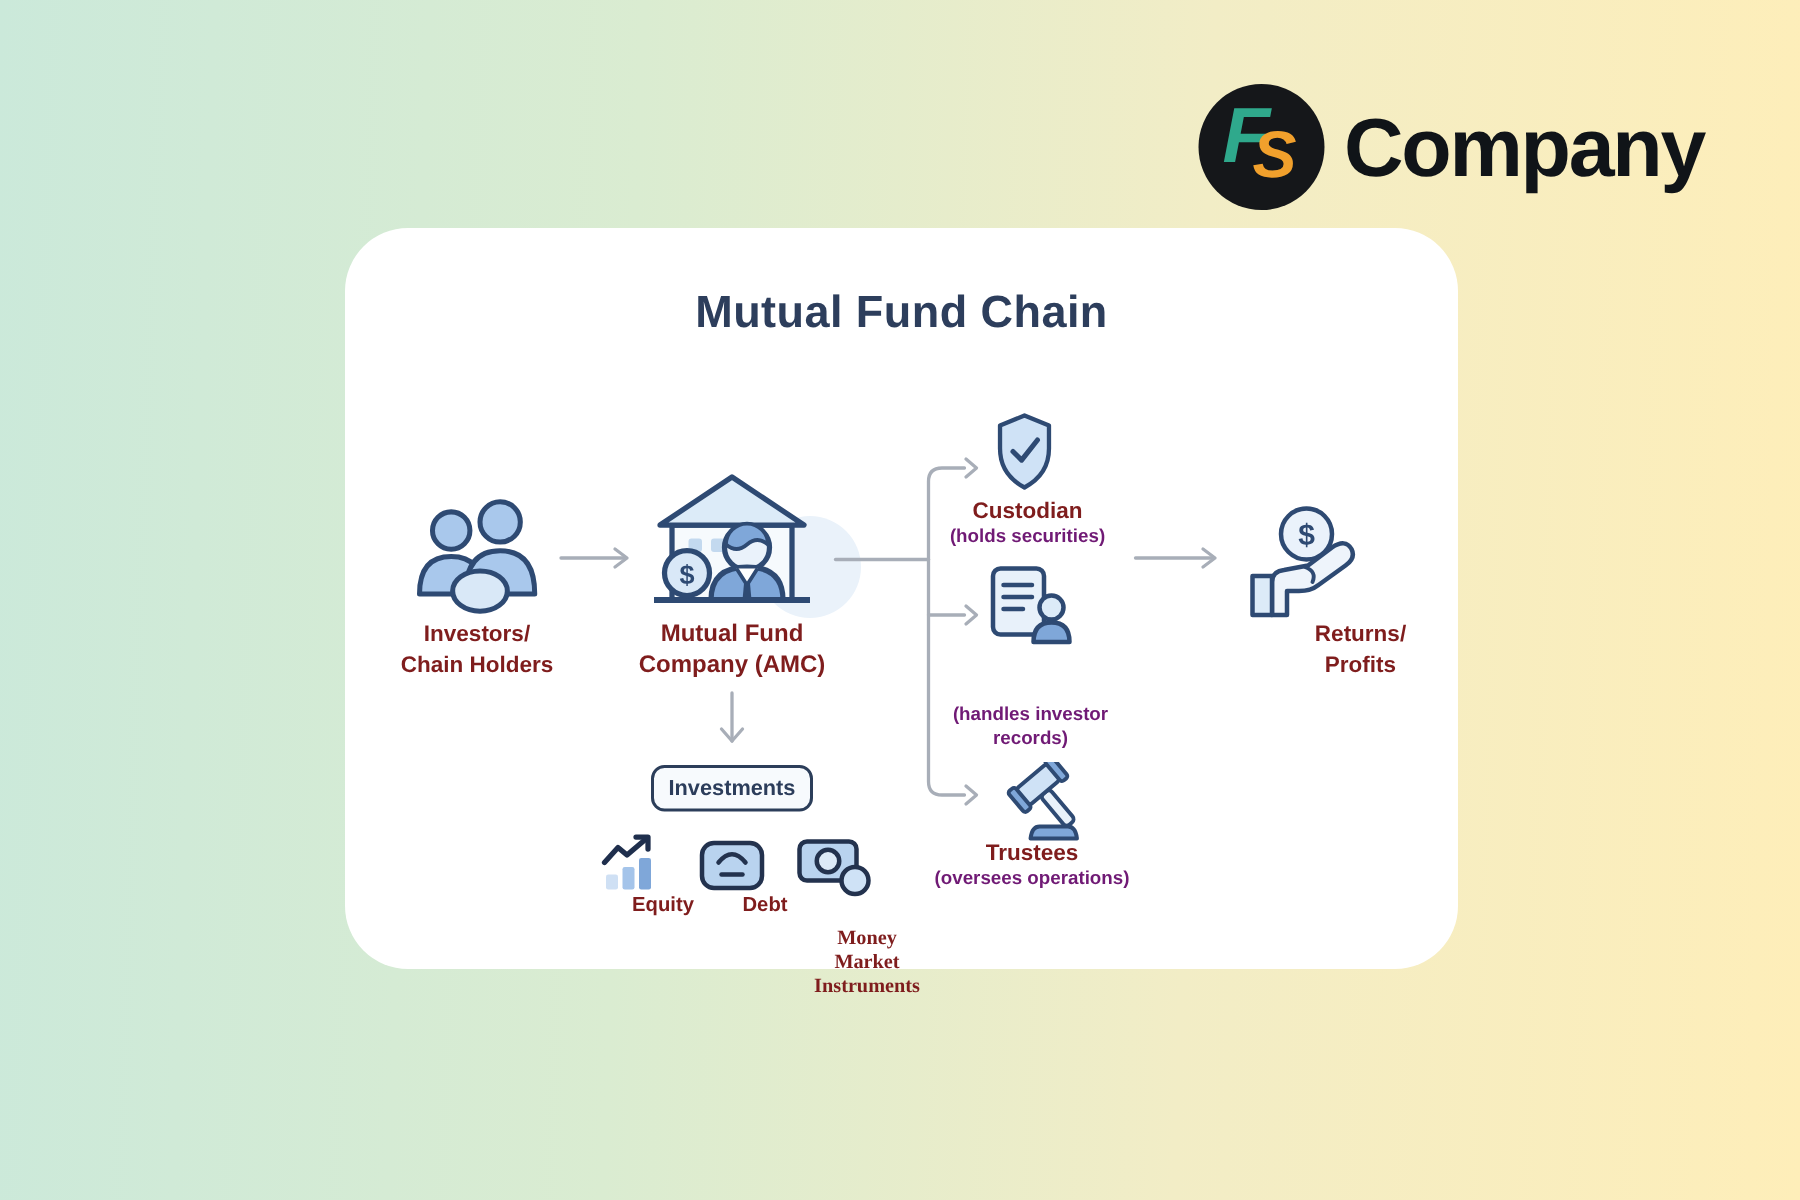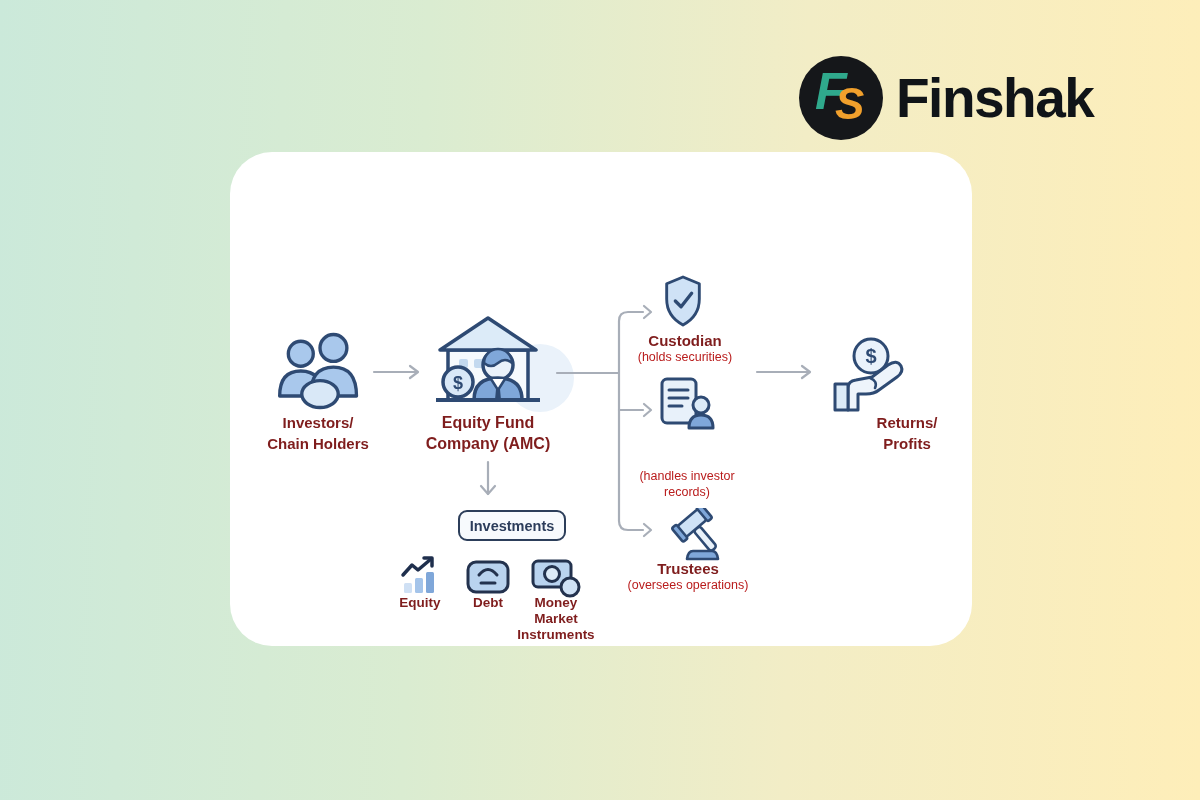--- a/index.html
+++ b/index.html
@@ -17,43 +17,44 @@
   .logo-mark .ls { position:absolute; left:36px; top:26px; font-size:44px; font-weight:bold; font-style:italic; color:#f1a02c; line-height:1; }
   .logo-text { font-size:55px; font-weight:bold; color:#101418; letter-spacing:-1.5px; }
   
   .card { position:absolute; left:230px; top:152px; width:742px; height:494px; background:#ffffff; border-radius:42px; }
   .title { position:absolute; top:40px; left:0; right:0; text-align:center; font-size:30px; font-weight:bold; color:#2d3e5c; letter-spacing:.3px; z-index:3; }
   .blob { position:absolute; left:276px; top:192px; width:68px; height:68px; border-radius:50%; background:#eaf2fa; z-index:0; }
   .connectors { position:absolute; left:0; top:0; z-index:1; }
   .node { position:absolute; z-index:2; }
   .lbl  { position:absolute; z-index:2; transform:translateX(-50%); font-weight:bold; font-size:15px; color:#7f1d1d; text-align:center; line-height:21px; white-space:nowrap; }
   .lbl.tight { line-height:19px; }
-  .lbl.small { font-size:13.5px; line-height:16px; }
+  .lbl.small { font-size:13.5px; line-height:16px;margin-left:22px; }
   .lbl.big   { font-size:16px; }
-  .sub  { position:absolute; z-index:2; transform:translateX(-50%); font-weight:normal; font-size:12.5px; color:#b91c1c; text-align:center; line-height:16px; white-space:nowrap; }
+  .sub  { position:absolute; z-index:2; transform:translateX(-50%); font-weight:bold; font-size:12.5px; color:#701a75; text-align:center; line-height:16px; white-space:nowrap; }
   .inv-box {
     position:absolute; left:204px; top:358px; width:108px; height:31px; z-index:2;
     border:2px solid #2c3e5a; border-radius:9px; background:#f7fafd;
     display:flex; align-items:center; justify-content:center;
-    font-size:14.5px; font-weight:bold; color:#2c3d5b;margin-left:24px;
+    font-size:14.5px; font-weight:bold; color:#2c3d5b;
   }
 </style>
 </head>
 <body>
 
 <div class="brand">
   <div class="logo-mark">
     <span class="lf">F</span>
     <span class="ls">S</span>
   </div>
-  <div class="logo-text">Finshak</div>
+  <div class="logo-text">Company</div>
 </div>
 
 <div class="card">
 
+  <div class="title">Mutual Fund Chain</div>
   <div class="blob"></div>
 
   <svg class="connectors" width="742" height="494" viewBox="0 0 742 494">
     <g stroke="#a8aeb8" stroke-width="2.2" fill="none" stroke-linecap="round" stroke-linejoin="round">
 
       <path d="M144,220 H186"></path>
       <polyline points="180,214 188,220 180,226"></polyline>
 
       <path d="M327,221 H389"></path>
       <path d="M389,221 V169 Q389,160 398,160 H413"></path>
@@ -95,21 +96,21 @@
       <path d="M56,53 a14,14 0 0 1 28,0 q-7,-6 -14,0 q-7,6 -14,0 z" fill="#7fa7d9" stroke-width="2.5"></path>
       <path d="M46,90 Q46,68 70,68 Q94,68 94,90 Z" fill="#7fa7d9"></path>
       <path d="M63,69 L70,80 L77,69" fill="#ffffff" stroke-width="2.5"></path>
       <path d="M68,79 L72,79 L73,90 L67,90 Z" fill="#2e4a73" stroke="none"></path>
       <line x1="8" y1="90" x2="112" y2="90" stroke-width="4"></line>
       <circle cx="30" cy="72" r="15" fill="#d9e8f7"></circle>
       <text x="30" y="79" text-anchor="middle" font-size="18" font-weight="bold" fill="#2e4a73" stroke="none">$</text>
     </g>
   </svg>
   <div class="lbl big" style="left:258px; top:260px;">
-    <div>Equity Fund</div>
+    <div>Mutual Fund</div>
     <div>Company (AMC)</div>
   </div>
 
   <div class="inv-box">
     <span>Investments</span>
   </div>
 
   <svg class="node" style="left:170px; top:404px;" width="40" height="40" viewBox="0 0 40 40">
     <rect x="4" y="27" width="8" height="10" rx="1.5" fill="#cfe0f4"></rect>
     <rect x="15" y="22" width="8" height="15" rx="1.5" fill="#a4c4ea"></rect>
@@ -128,21 +129,21 @@
   </svg>
   <div class="lbl small" style="left:258px; top:443px;">Debt</div>
 
   <svg class="node" style="left:301px; top:406px;" width="50" height="40" viewBox="0 0 50 40">
     <g stroke="#23324e" stroke-width="3">
       <rect x="2" y="3" width="38" height="26" rx="5" fill="#b9d3ef"></rect>
       <circle cx="21" cy="16" r="7.5" fill="#ddeaf7"></circle>
       <circle cx="39" cy="29" r="9" fill="#cfe2f6"></circle>
     </g>
   </svg>
-  <div class="lbl small" style="left:326px; top:443px;">
+  <div class="lbl small" style="left:326px; top:465px;font-family:Liberation Serif, serif;">
     <div>Money</div>
     <div>Market</div>
     <div>Instruments</div>
   </div>
 
   <svg class="node" style="left:429px; top:122px;" width="48" height="54" viewBox="0 0 50 56">
     <path d="M25,3 L42,10 V26 Q42,44 25,53 Q8,44 8,26 V10 Z" fill="#cfe2f6" stroke="#2e4a73" stroke-width="3" stroke-linejoin="round"></path>
     <polyline points="17,28 23,34 34,20" fill="none" stroke="#2e4a73" stroke-width="3.5" stroke-linecap="round" stroke-linejoin="round"></polyline>
   </svg>
   <div class="lbl" style="left:455px; top:178px;">Custodian</div>

